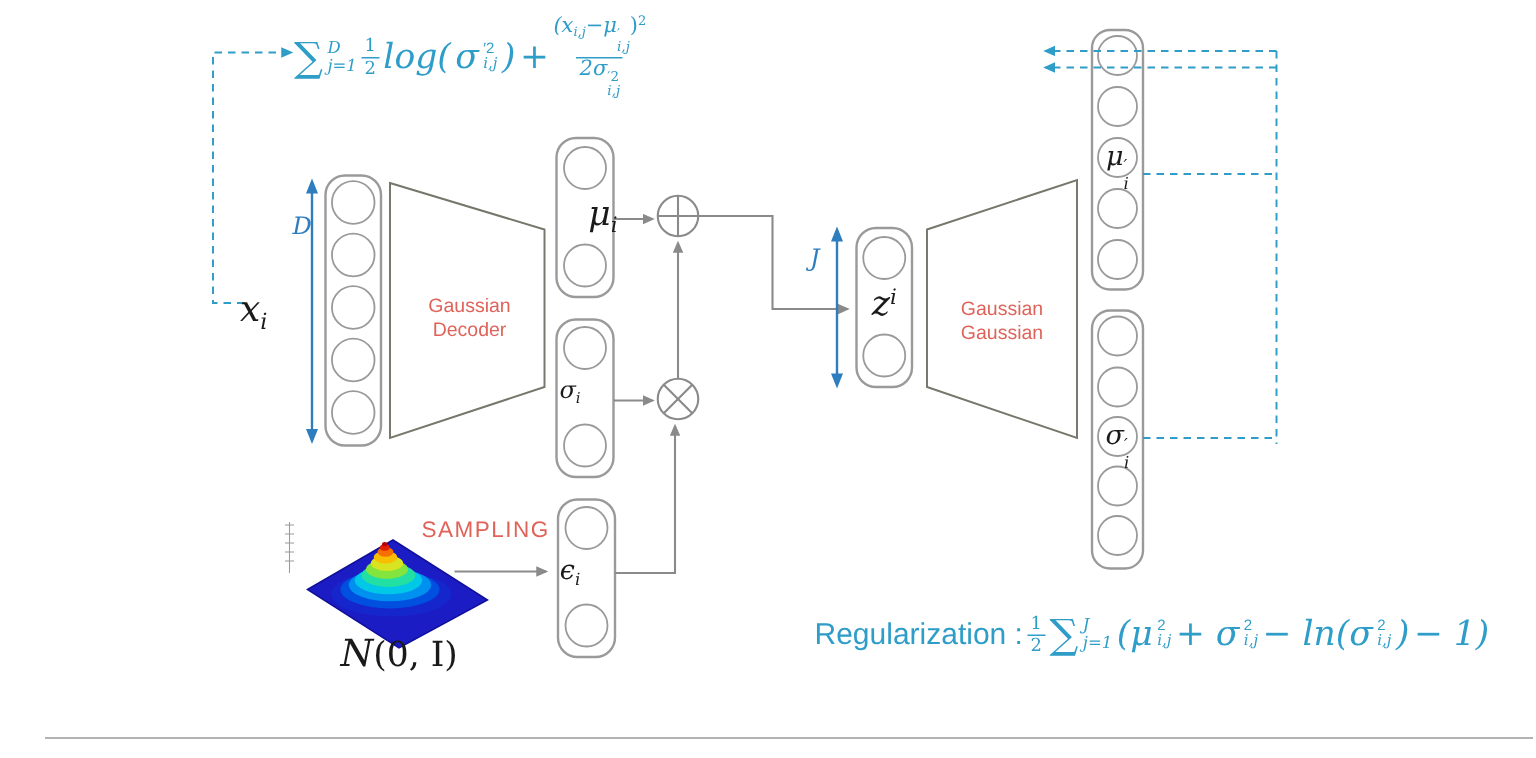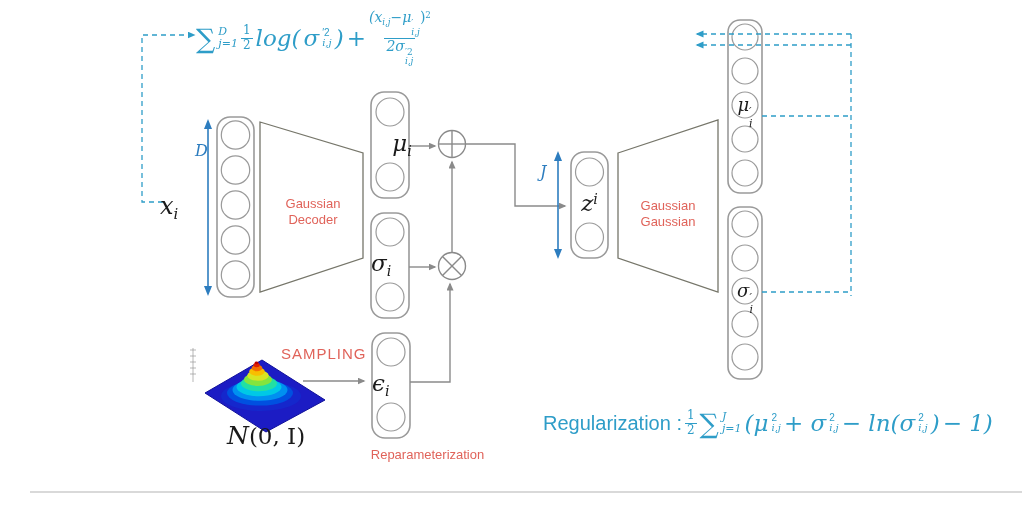--- a/index.html
+++ b/index.html
@@ -202,22 +202,22 @@
 
   <div class="txt math" style="left:160px;top:192px;font-size:24px"><span>x</span><sub>i</sub></div>
   <div class="txt math blue" style="left:195px;top:141px;font-size:16px">D</div>
 
   <div class="txt cap red center" style="left:266px;top:196px;width:94px">
     <div>Gaussian</div>
     <div>Decoder</div>
   </div>
 
   <div class="txt math center" style="left:371px;top:130px;width:62px;font-size:23px"><span>μ</span><sub>i</sub></div>
-  <div class="txt math center" style="left:371px;top:250px;width:18px;font-size:23px"><span>σ</span><sub>i</sub></div>
-  <div class="txt math center" style="left:372px;top:370px;width:16px;font-size:23px"><span>ϵ</span><sub>i</sub></div>
+  <div class="txt math center" style="left:371px;top:250px;width:18px;font-size:16px"><span>σ</span><sub>i</sub></div>
+  <div class="txt math center" style="left:372px;top:370px;width:16px;font-size:18px"><span>ϵ</span><sub>i</sub></div>
 
   <div class="txt math blue" style="left:540px;top:162px;font-size:16px">J</div>
   <div class="txt math center" style="left:571px;top:190px;width:37px;font-size:23px"><span>z</span><sup>i</sup></div>
 
   <div class="txt cap red center" style="left:620px;top:198px;width:96px">
     <div>Gaussian</div>
     <div>Gaussian</div>
   </div>
 
   <div class="txt math center" style="left:728px;top:94px;width:34px;font-size:18px"><span>μ</span><span class="stk" style="font-size:11px;vertical-align:-0.4em">
@@ -225,21 +225,20 @@
         <span class="math">i</span>
       </span></div>
   <div class="txt math center" style="left:728px;top:280px;width:34px;font-size:18px"><span>σ</span><span class="stk" style="font-size:11px;vertical-align:-0.4em">
         <span>′</span>
         <span class="math">i</span>
       </span></div>
 
   <div class="txt red" style="left:281px;top:345px;font-size:15px;letter-spacing:1px">SAMPLING</div>
   <div class="txt math" style="left:227px;top:421px;font-size:25px"><span>N</span><span class="up" style="font-size:23px">(0, I)</span></div>
   <div class="txt cap red center" style="left:350px;top:447px;width:155px">
-    <div>Reparameterization</div>
   </div>
 
   <div class="formula" style="left:543px;top:402px;height:42px">
     <span class="t">Regularization :</span>
     <span class="frac sm">
       <span>1</span>
       <span class="den">2</span>
     </span>
     <span class="m sum">∑</span>
     <span class="stk" style="font-size:11px">

